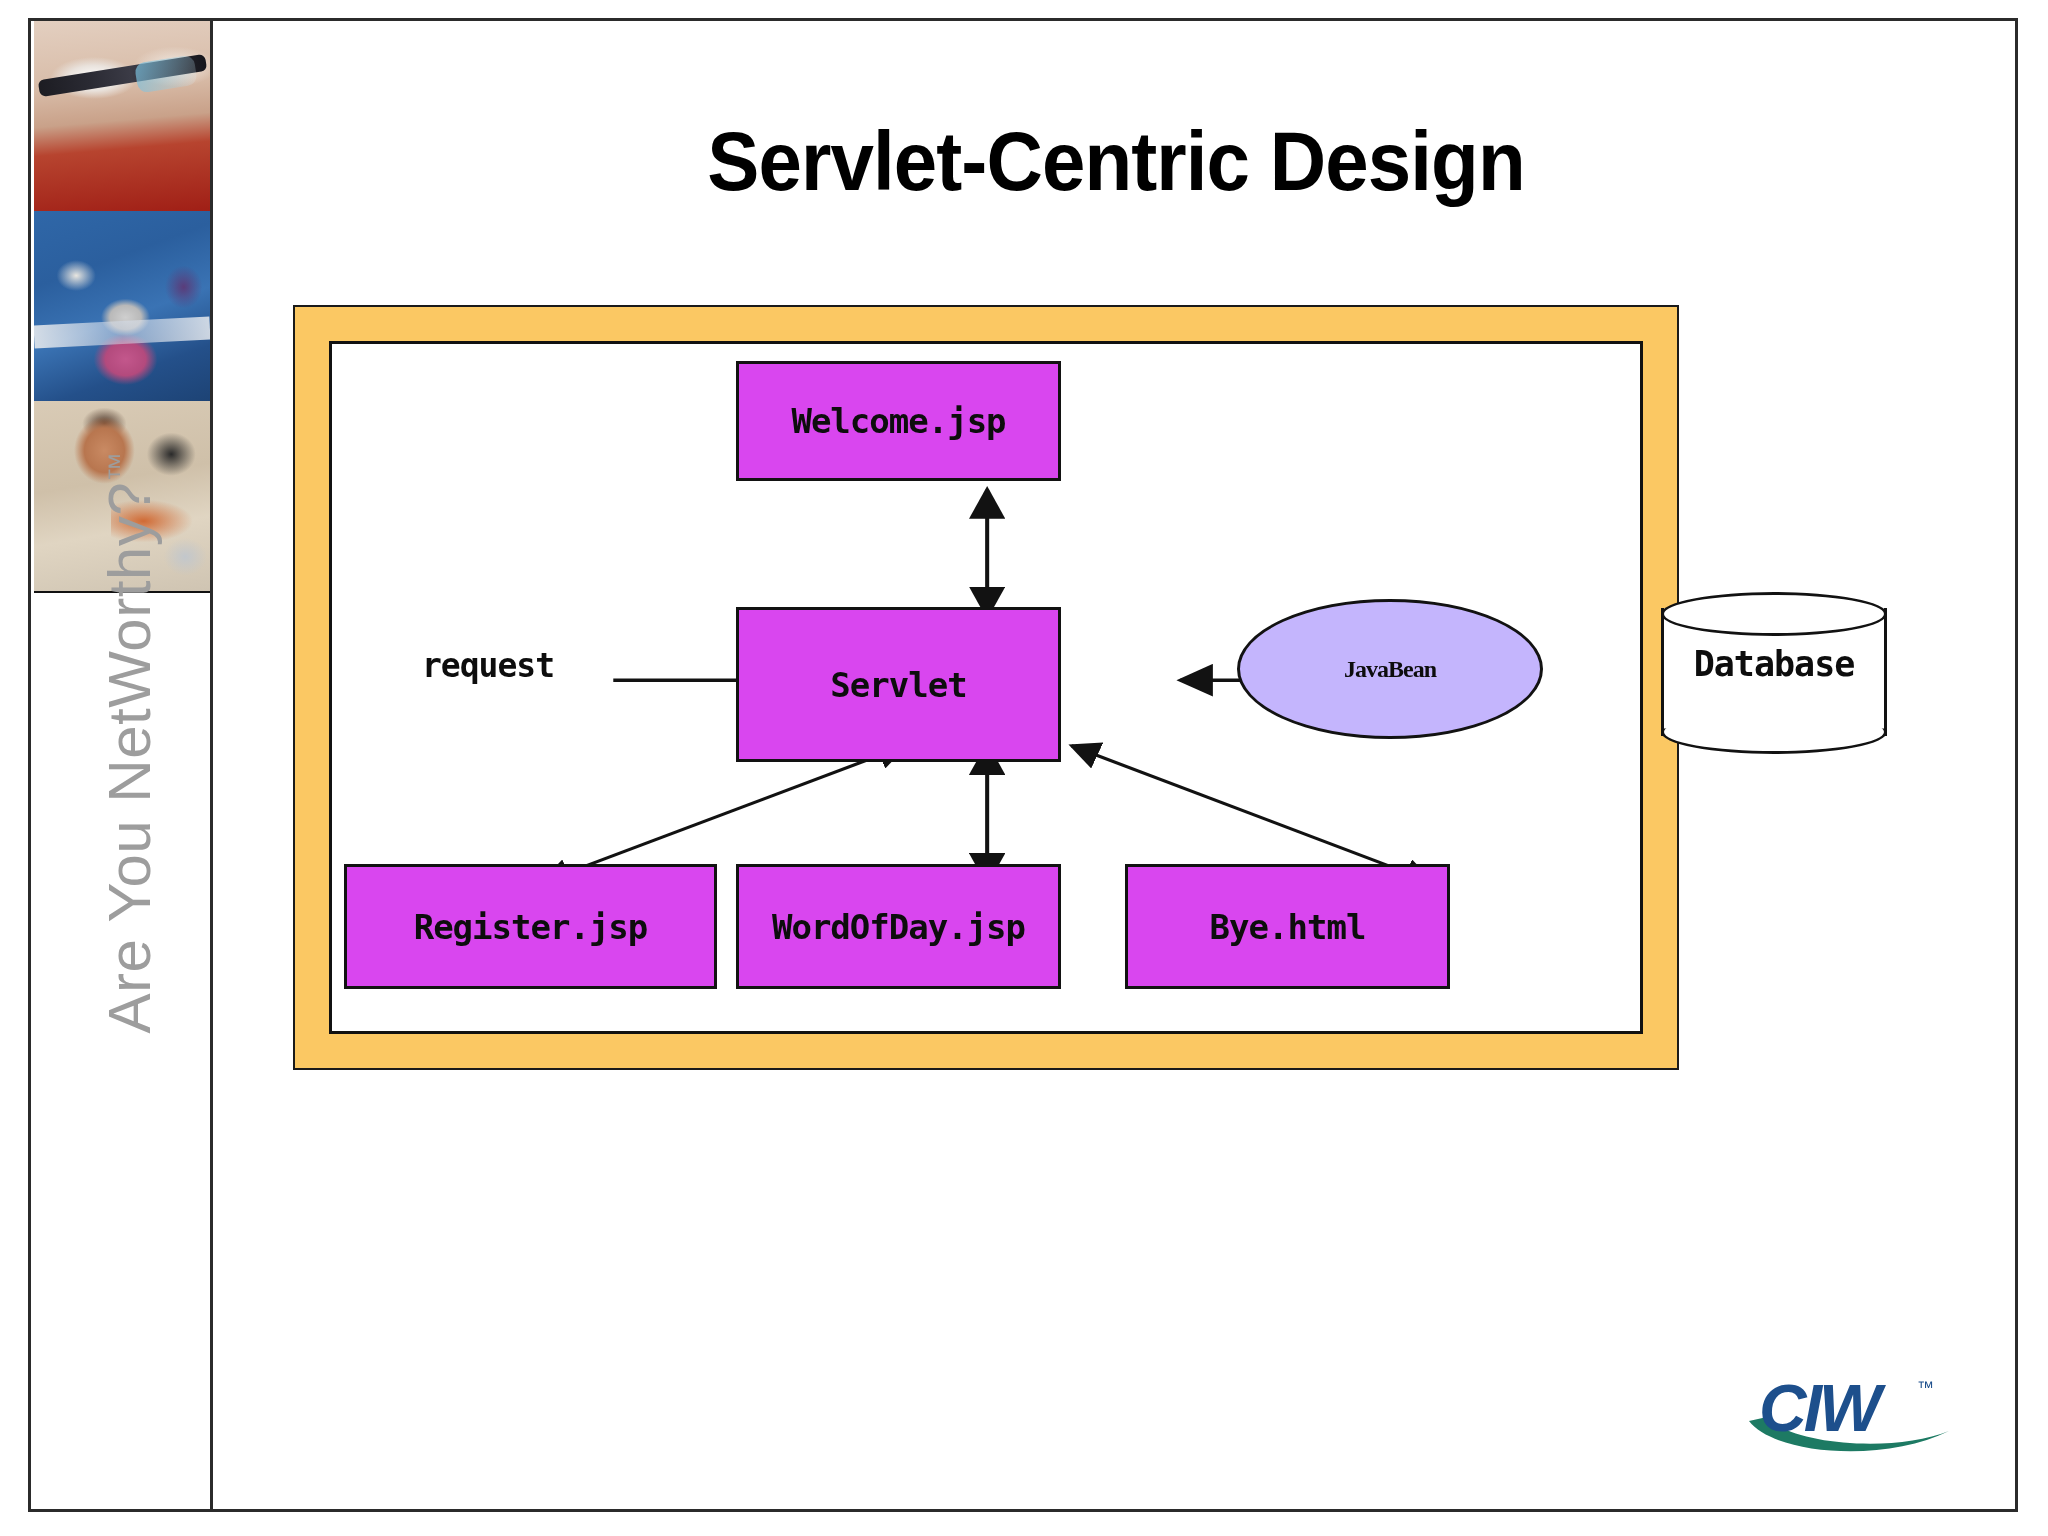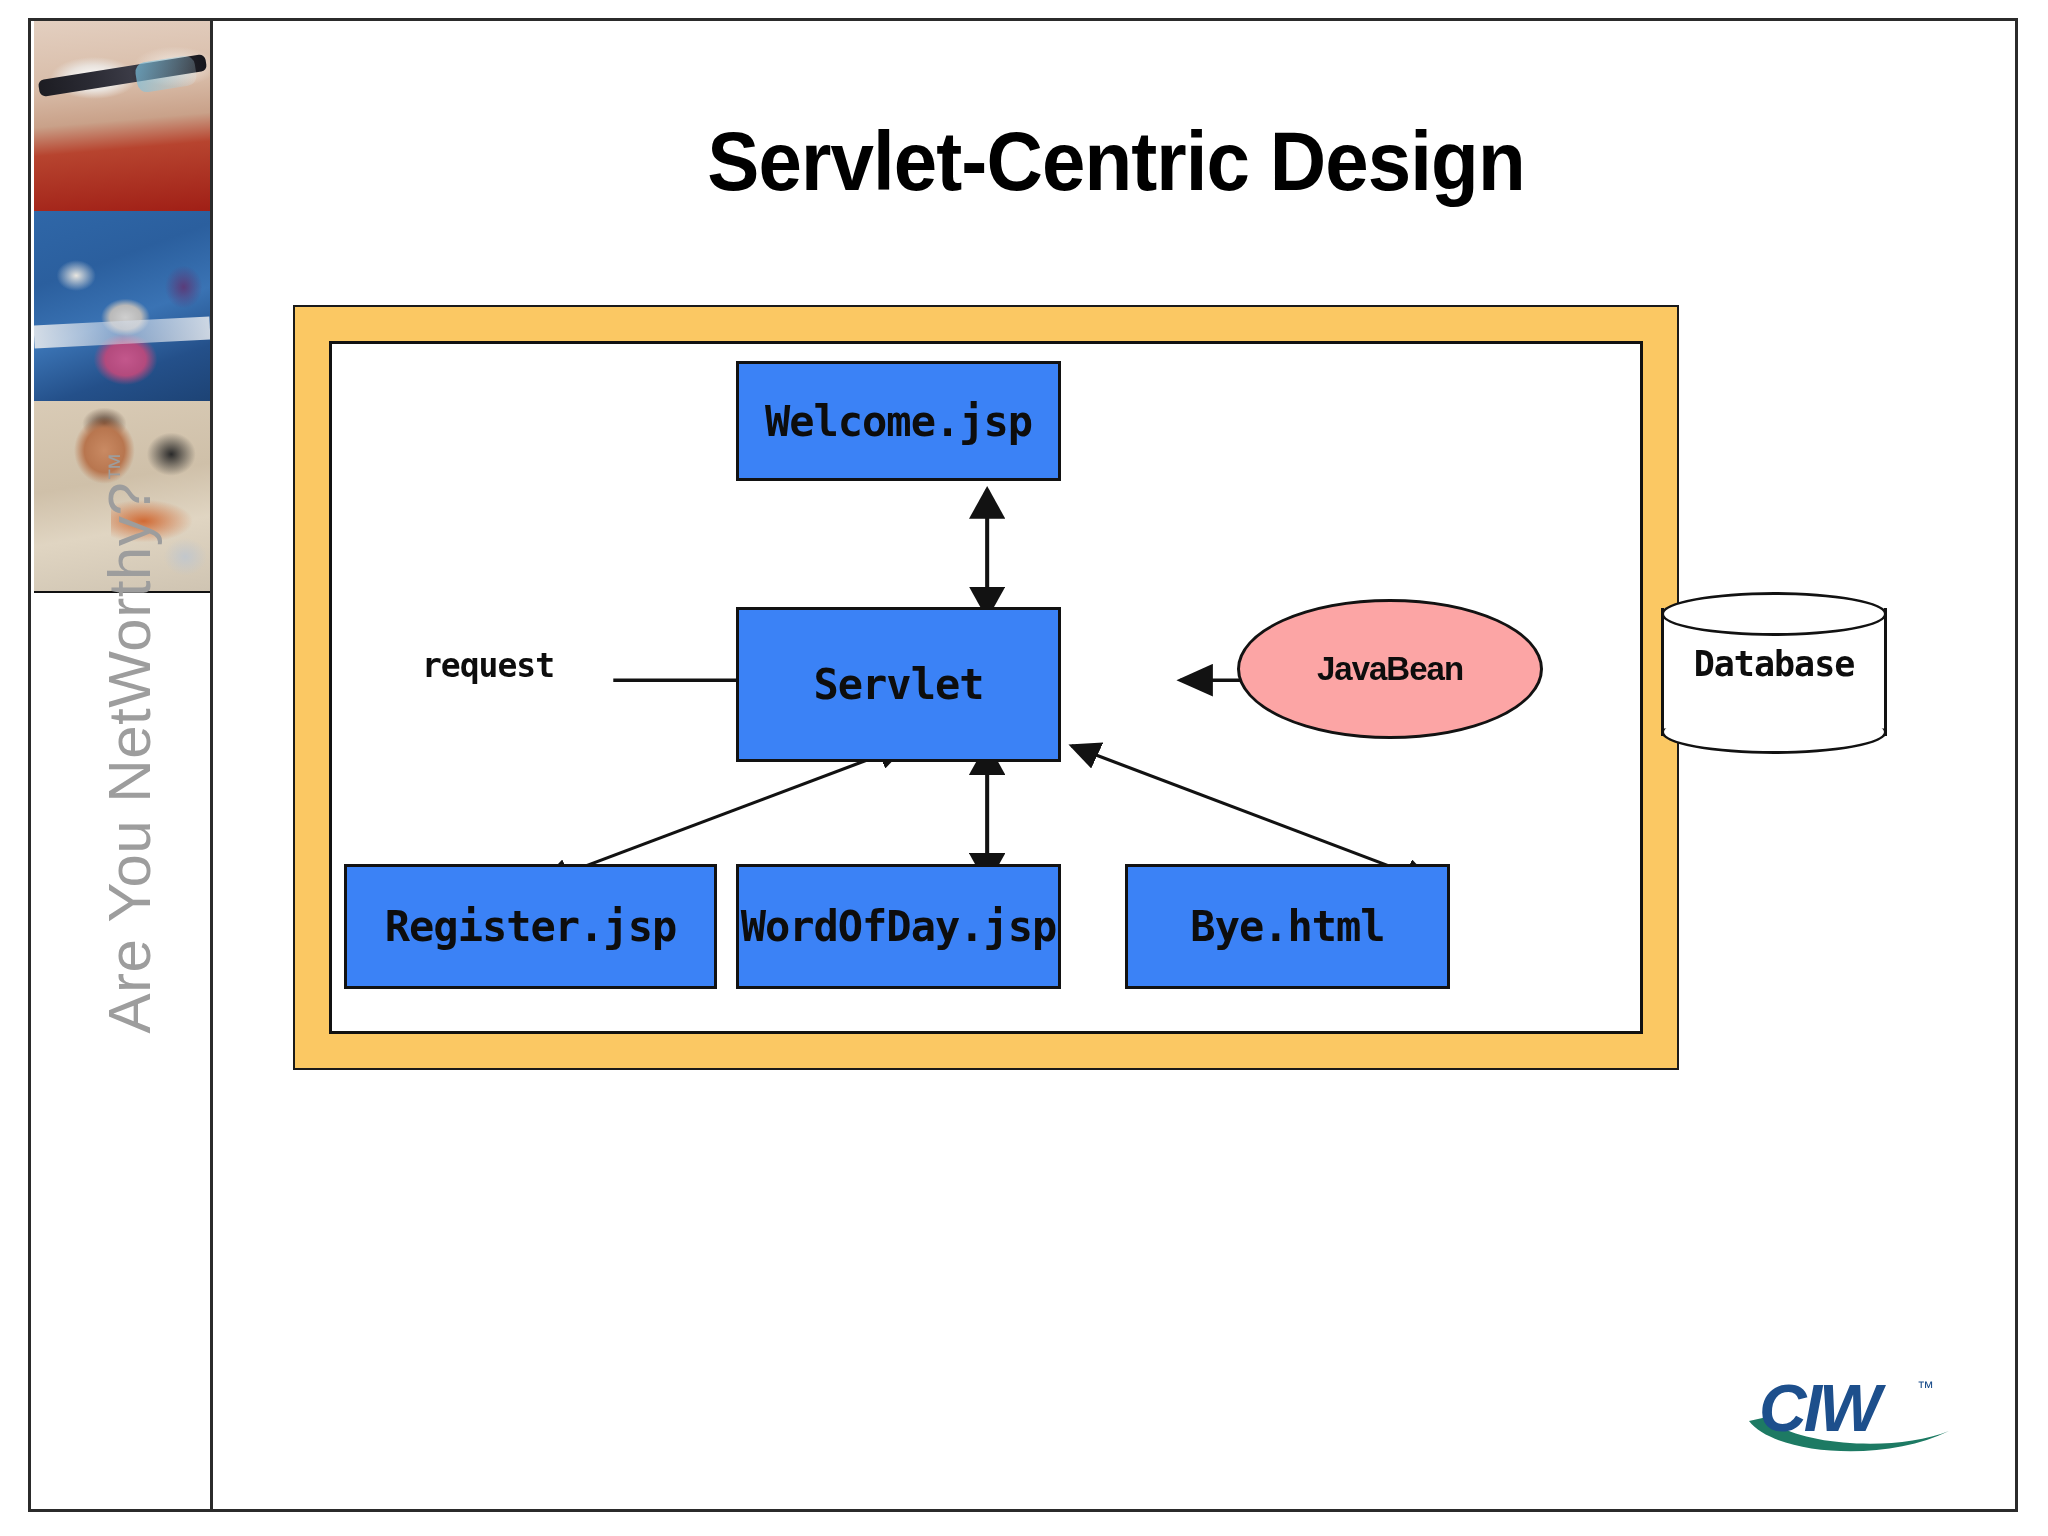--- a/index.html
+++ b/index.html
@@ -137,49 +137,49 @@
     position:relative;
     width:100%; height:100%;
     background:#ffffff;
     border:3px solid #111;
     box-sizing:border-box;
   }
 
   
   .node{
     position:absolute;
-    background:#3b82f6;
+    background:#d946ef;
     border:3px solid #121212;
     box-sizing:border-box;
     display:flex;
     align-items:center;
     justify-content:center;
     font-family:"DejaVu Sans Mono", monospace;
-    font-size:42px;
+    font-size:34px;
     font-weight:bold;
     color:#0d0d0d;
     letter-spacing:-1px;
     z-index:3;
   }
   #n-welcome{ left:404px; top:17px;  width:325px; height:120px; }
   #n-servlet{ left:404px; top:263px; width:325px; height:155px; }
   #n-register{ left:12px;  top:520px; width:373px; height:125px; }
   #n-word{    left:404px; top:520px; width:325px; height:125px; }
   #n-bye{     left:793px; top:520px; width:325px; height:125px; }
 
   #n-bean{
     position:absolute;
     left:905px; top:255px;
     width:300px; height:134px;
     border:3px solid #121212;
     border-radius:50%;
-    background:#fca5a5;
+    background:#c4b5fd;
     display:flex;align-items:center;justify-content:center;
-    font-family:Liberation Sans, sans-serif;
-    font-size:33px;font-weight:bold;color:#0d0d0d;letter-spacing:-1px;
+    font-family:Liberation Serif, serif;
+    font-size:24px;font-weight:bold;color:#0d0d0d;letter-spacing:-1px;
     z-index:3;
   }
 
   
   #n-db{
     position:absolute;
     left:1329px; top:248px;
     width:226px; height:160px;
     z-index:3;
   }

